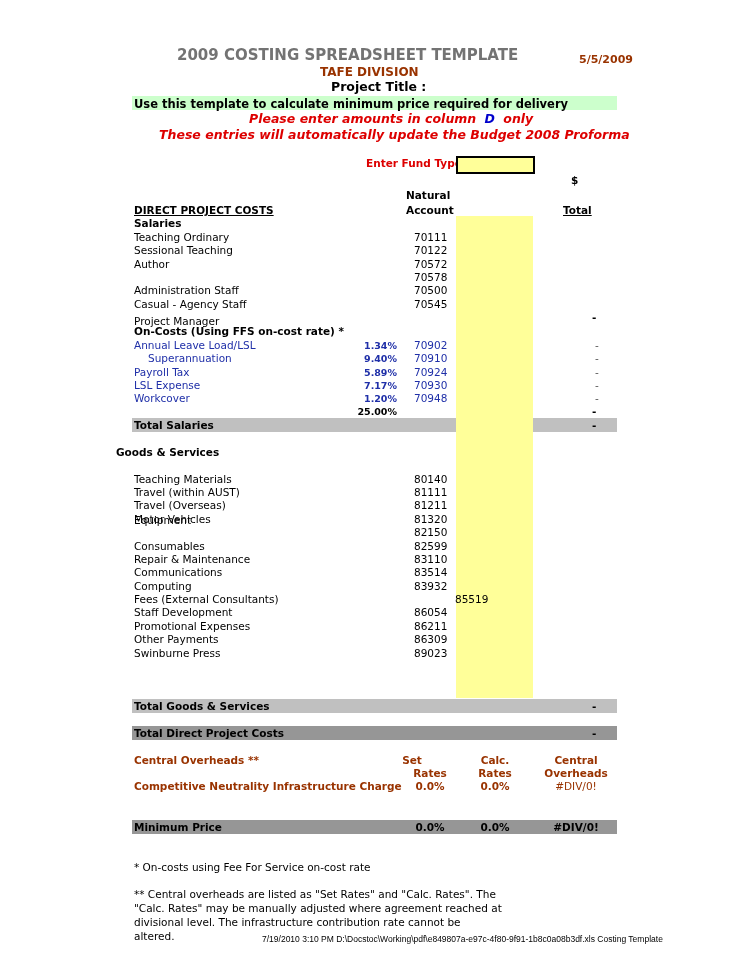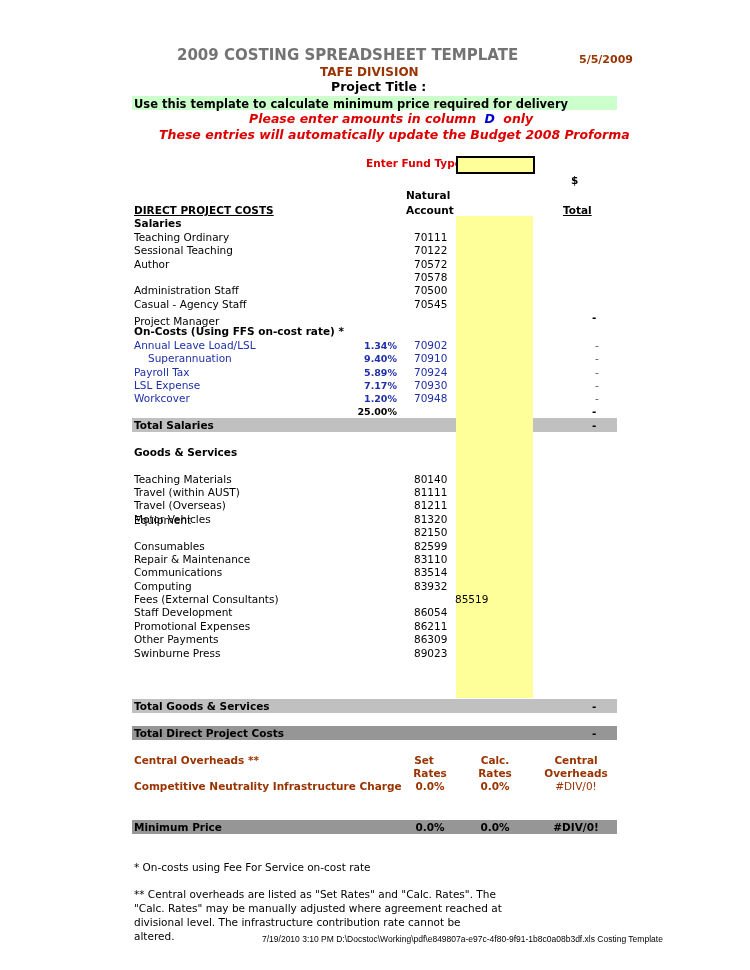--- a/index.html
+++ b/index.html
@@ -97,21 +97,21 @@
 <div class="abs t11 bluebold right" style="left:340px; width:57px; top:392px; font-size:9.5px;">1.20%</div>
 <div class="abs t11 blue" style="left:414px; top:392px;">70948</div>
 <div class="abs t11" style="left:595px; top:392px; color:#555;">-</div>
 
 <div class="abs t11 bold right" style="left:340px; width:57px; top:405px; font-size:9.5px;">25.00%</div>
 <div class="abs bold t11" style="left:592px; top:405px;">-</div>
 
 <div class="abs bold t11" style="left:134px; top:419px;">Total Salaries</div>
 <div class="abs bold t11" style="left:592px; top:419px;">-</div>
 
-<div class="abs bold t11" style="left:134px; top:446px;">Goods &amp; Services</div>
+<div class="abs bold t11" style="left:116px; top:446px;">Goods &amp; Services</div>
 
 <div class="abs t11" style="left:134px; top:473px;">Teaching Materials</div>
 <div class="abs t11" style="left:414px; top:473px;">80140</div>
 <div class="abs t11" style="left:134px; top:486px;">Travel (within AUST)</div>
 <div class="abs t11" style="left:414px; top:486px;">81111</div>
 <div class="abs t11" style="left:134px; top:499px;">Travel (Overseas)</div>
 <div class="abs t11" style="left:414px; top:499px;">81211</div>
 <div class="abs t11" style="left:134px; top:513px;">Motor Vehicles</div>
 <div class="abs t11" style="left:414px; top:513px;">81320</div>
 <div class="abs t11" style="left:134px; top:514px;">Equipment</div>
@@ -134,21 +134,21 @@
 <div class="abs t11" style="left:414px; top:633px;">86309</div>
 <div class="abs t11" style="left:134px; top:647px;">Swinburne Press</div>
 <div class="abs t11" style="left:414px; top:647px;">89023</div>
 
 <div class="abs bold t11" style="left:134px; top:700px;">Total Goods &amp; Services</div>
 <div class="abs bold t11" style="left:592px; top:700px;">-</div>
 <div class="abs bold t11" style="left:134px; top:727px;">Total Direct Project Costs</div>
 <div class="abs bold t11" style="left:592px; top:727px;">-</div>
 
 <div class="abs bold t11 brown" style="left:134px; top:754px;">Central Overheads **</div>
-<div class="abs bold t11 brown center" style="left:394px; width:60px; top:754px;">Set</div>
+<div class="abs bold t11 brown center" style="left:382px; width:60px; top:754px;">Set</div>
 <div class="abs bold t11 brown center" style="left:400px; width:60px; top:767px;">Rates</div>
 <div class="abs bold t11 brown center" style="left:465px; width:60px; top:754px;">Calc.</div>
 <div class="abs bold t11 brown center" style="left:465px; width:60px; top:767px;">Rates</div>
 <div class="abs bold t11 brown center" style="left:540px; width:72px; top:754px;">Central</div>
 <div class="abs bold t11 brown center" style="left:540px; width:72px; top:767px;">Overheads</div>
 
 <div class="abs bold t11 brown" style="left:134px; top:780px;">Competitive Neutrality Infrastructure Charge</div>
 <div class="abs bold t11 brown center" style="left:400px; width:60px; top:780px;">0.0%</div>
 <div class="abs bold t11 brown center" style="left:465px; width:60px; top:780px;">0.0%</div>
 <div class="abs t11 brown center" style="left:540px; width:72px; top:780px;">#DIV/0!</div>

